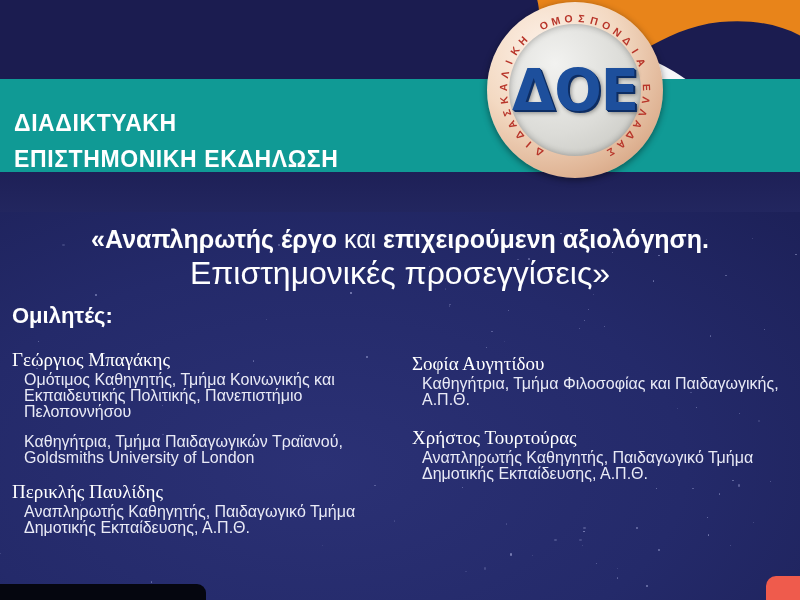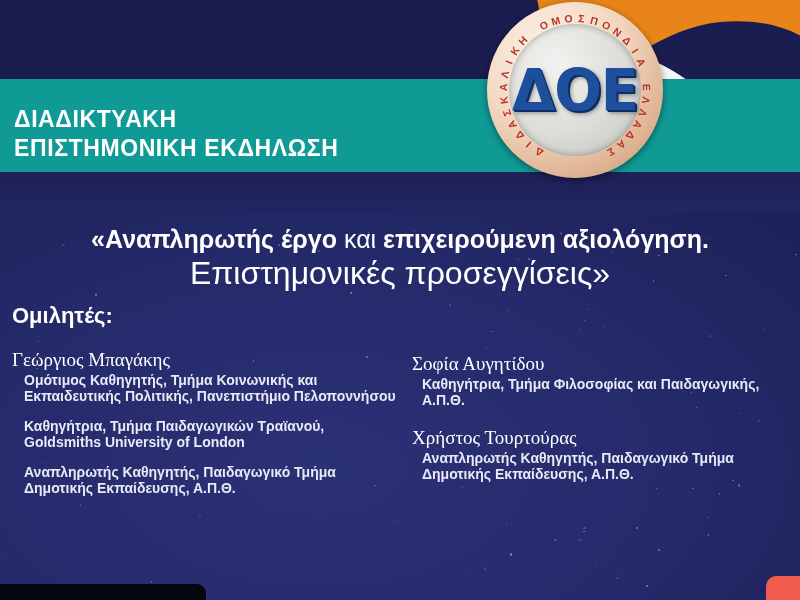--- a/index.html
+++ b/index.html
@@ -56,21 +56,21 @@
     width: 800px; height: 93px;
     background: #109a95;
   }
   .tealband .tl-label {
     position: absolute;
     left: 14px; top: 26px;
     color: #ffffff;
     font-family: "Liberation Sans", sans-serif;
     font-weight: bold;
     font-size: 23px;
-    line-height: 29px;
+    line-height: 36px;
     letter-spacing: .6px;
     white-space: pre-line;
   }
 
   
   .art {
     position: absolute;
     right: 0; top: 0;
     width: 330px; height: 215px;
     overflow: hidden;
@@ -163,26 +163,25 @@
 
   .speaker .name {
     font-family: "Liberation Serif", "DejaVu Serif", serif;
     font-size: 19px;
     color: #ffffff;
     line-height: 23px;
     margin-bottom: 1px;
   }
   .speaker .aff {
     font-family: "Liberation Sans", sans-serif;
-    font-size: 14px;
+    font-size: 16px;
     color: #e9eaf6;
     line-height: 16px;
     padding-left: 12px;
     max-width: 380px;
-    font-weight: bold;
   }
   .col-right .speaker .aff { padding-left: 10px; }
 
   
   .bottombar {
     position: absolute;
     left: -6px; bottom: -4px;
     width: 212px; height: 20px;
     background: #05060f;
     border-radius: 0 9px 0 0;
@@ -430,20 +429,21 @@
 
   <div class="col col-left">
     <div class="speaker">
       <div class="name">Γεώργιος Μπαγάκης</div>
       <div class="aff">Ομότιμος Καθηγητής, Τμήμα Κοινωνικής και Εκπαιδευτικής Πολιτικής, Πανεπιστήμιο Πελοποννήσου</div>
     </div>
     <div class="speaker">
       <div class="aff">Καθηγήτρια, Τμήμα Παιδαγωγικών Τραϊανού, Goldsmiths University of London</div>
     </div>
     <div class="speaker">
+      <div class="name">Περικλής Παυλίδης</div>
       <div class="aff">Αναπληρωτής Καθηγητής, Παιδαγωγικό Τμήμα Δημοτικής Εκπαίδευσης,  Α.Π.Θ.</div>
     </div>
   </div>
 
   <div class="col col-right">
     <div class="speaker">
       <div class="name">Σοφία Αυγητίδου</div>
       <div class="aff">Καθηγήτρια, Τμήμα Φιλοσοφίας και Παιδαγωγικής, Α.Π.Θ.</div>
     </div>
     <div class="speaker">

